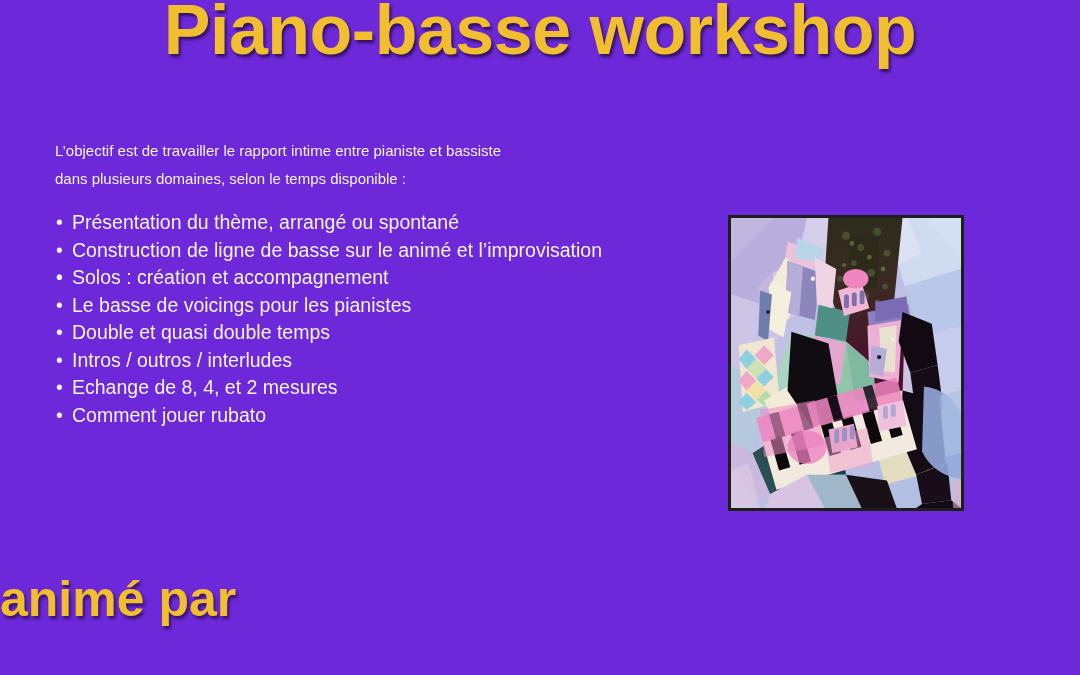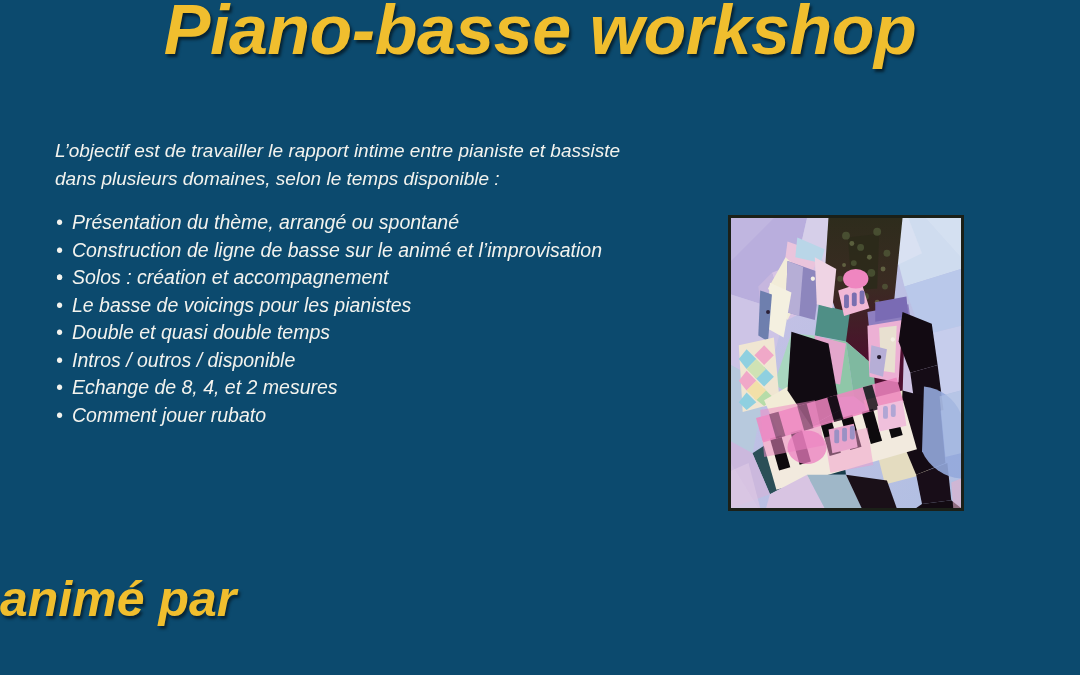--- a/index.html
+++ b/index.html
@@ -11,22 +11,21 @@
     height: 675px;
     overflow: hidden;
     background: #22291f;
     font-family: "Liberation Sans", sans-serif;
     -webkit-font-smoothing: antialiased;
   }
   .slide {
     position: relative;
     width: 1080px;
     height: 675px;
-    background: #0c4a6e;
-    font-style: italic;
+    background: #6d28d9;
   }
 
   
   .title {
     position: absolute;
     left: 0;
     top: -14px;
     width: 1080px;
     text-align: center;
     color: #f0be2e;
@@ -39,21 +38,21 @@
     white-space: nowrap;
   }
 
   
   .intro {
     position: absolute;
     left: 55px;
     top: 137px;
     width: 640px;
     color: #f3f3ee;
-    font-size: 19px;
+    font-size: 15px;
     line-height: 28px;
     font-weight: 400;
   }
   .intro .ln { display: block; white-space: nowrap; }
 
   
   .bullets {
     position: absolute;
     left: 55px;
     top: 209px;
@@ -144,21 +143,21 @@
     <li>
       <span class="dot">•</span>
       <span class="ln">Le basse de voicings pour les pianistes</span>
     </li>
     <li>
       <span class="dot">•</span>
       <span class="ln">Double et quasi double temps</span>
     </li>
     <li>
       <span class="dot">•</span>
-      <span class="ln">Intros / outros / disponible</span>
+      <span class="ln">Intros / outros / interludes</span>
     </li>
     <li>
       <span class="dot">•</span>
       <span class="ln">Echange de 8, 4, et 2 mesures</span>
     </li>
     <li>
       <span class="dot">•</span>
       <span class="ln">Comment jouer rubato</span>
     </li>
   </ul>

